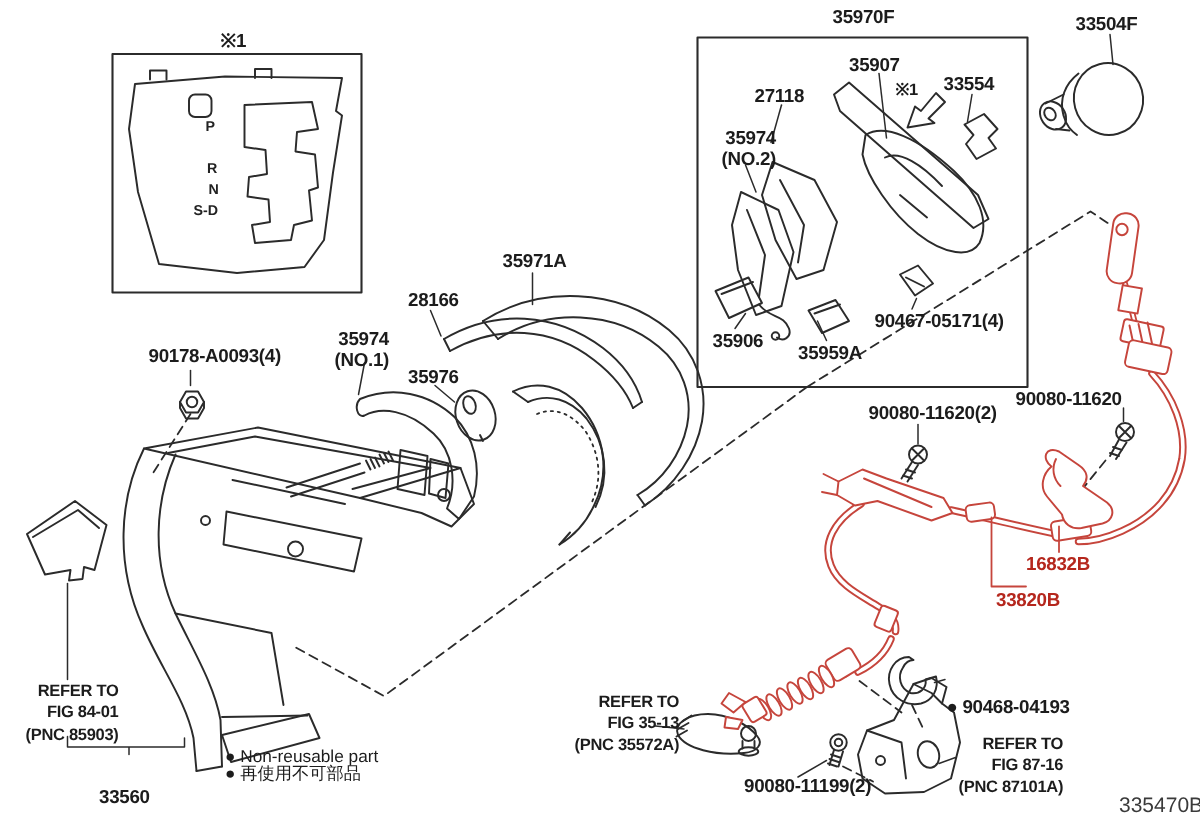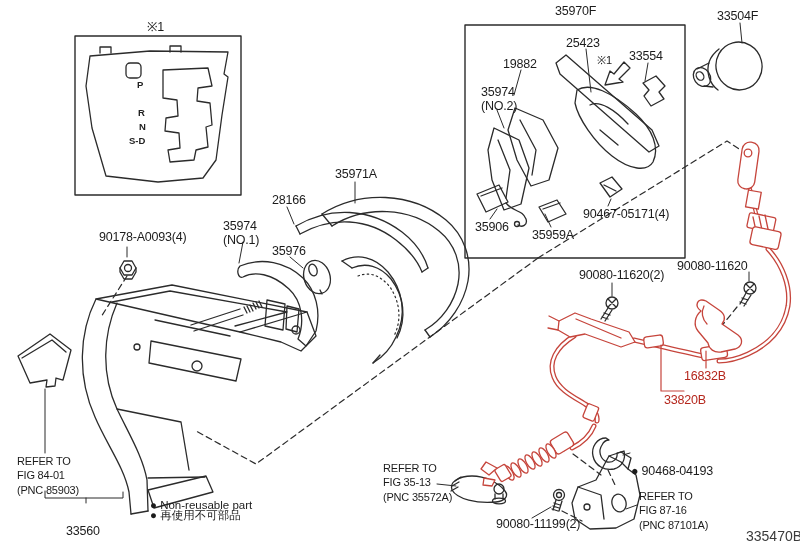--- a/index.html
+++ b/index.html
@@ -1,20 +1,20 @@
 <!DOCTYPE html>
 <html><head>
 <meta charset="utf-8">
 <style>
   html,body{margin:0;padding:0;background:#fff;}
   .stage{position:relative;width:800px;height:552px;background:#ffffff;overflow:hidden;
          font-family:"Liberation Sans",sans-serif;}
   #art{position:absolute;left:0;top:0;}
-  .lbl{position:absolute;font-weight:400;font-size:12.5px;line-height:1.12;
-       letter-spacing:-0.2px;color:#1c1c1c;white-space:pre-line;cursor:pointer;}
+  .lbl{position:absolute;font-weight:700;font-size:12.5px;line-height:1.12;
+       letter-spacing:-0.2px;color:#1c1c1c;white-space:pre-line;cursor:pointer;text-align:right;}
   .lbl.sm{font-size:11px;line-height:1.3;}
   .lbl.red{color:#b5271d;}
   .lbl.static{cursor:default;}
   .gate{position:absolute;font-weight:700;font-size:9.5px;color:#222;letter-spacing:0;}
   .legend{position:absolute;font-weight:400;font-size:11.5px;color:#1c1c1c;}
   .code{position:absolute;font-weight:400;font-size:14px;color:#3a3a3a;margin-left:22px;}
 </style>
 </head>
 <body>
 
@@ -212,22 +212,22 @@
     <path d="M749,272 L749,281"></path>
     <path d="M437,484 L456,486"></path>
     <path d="M637,505 L626,509"></path>
     <path d="M630,453 L623,455"></path>
     <path d="M532,518 L551,507"></path>
   </g>
 </svg>
 
 <div class="lbl static" style="left:147px;top:20px">※1</div>
 <div class="lbl" style="left:555px;top:4px">35970F</div>
-<div class="lbl" style="left:566px;top:36px">25423</div>
-<div class="lbl" style="left:503px;top:57px">19882</div>
+<div class="lbl" style="left:566px;top:36px">35907</div>
+<div class="lbl" style="left:503px;top:57px">27118</div>
 <div class="lbl" style="left:629px;top:49px">33554</div>
 <div class="lbl" style="left:481px;top:85px">35974
 (NO.2)</div>
 <div class="lbl static sm" style="left:597px;top:53px">※1</div>
 <div class="lbl" style="left:475px;top:220px">35906</div>
 <div class="lbl" style="left:532px;top:228px">35959A</div>
 <div class="lbl" style="left:583px;top:207px">90467-05171(4)</div>
 <div class="lbl" style="left:717px;top:9px">33504F</div>
 <div class="lbl" style="left:335px;top:167px">35971A</div>
 <div class="lbl" style="left:272px;top:193px">28166</div>

